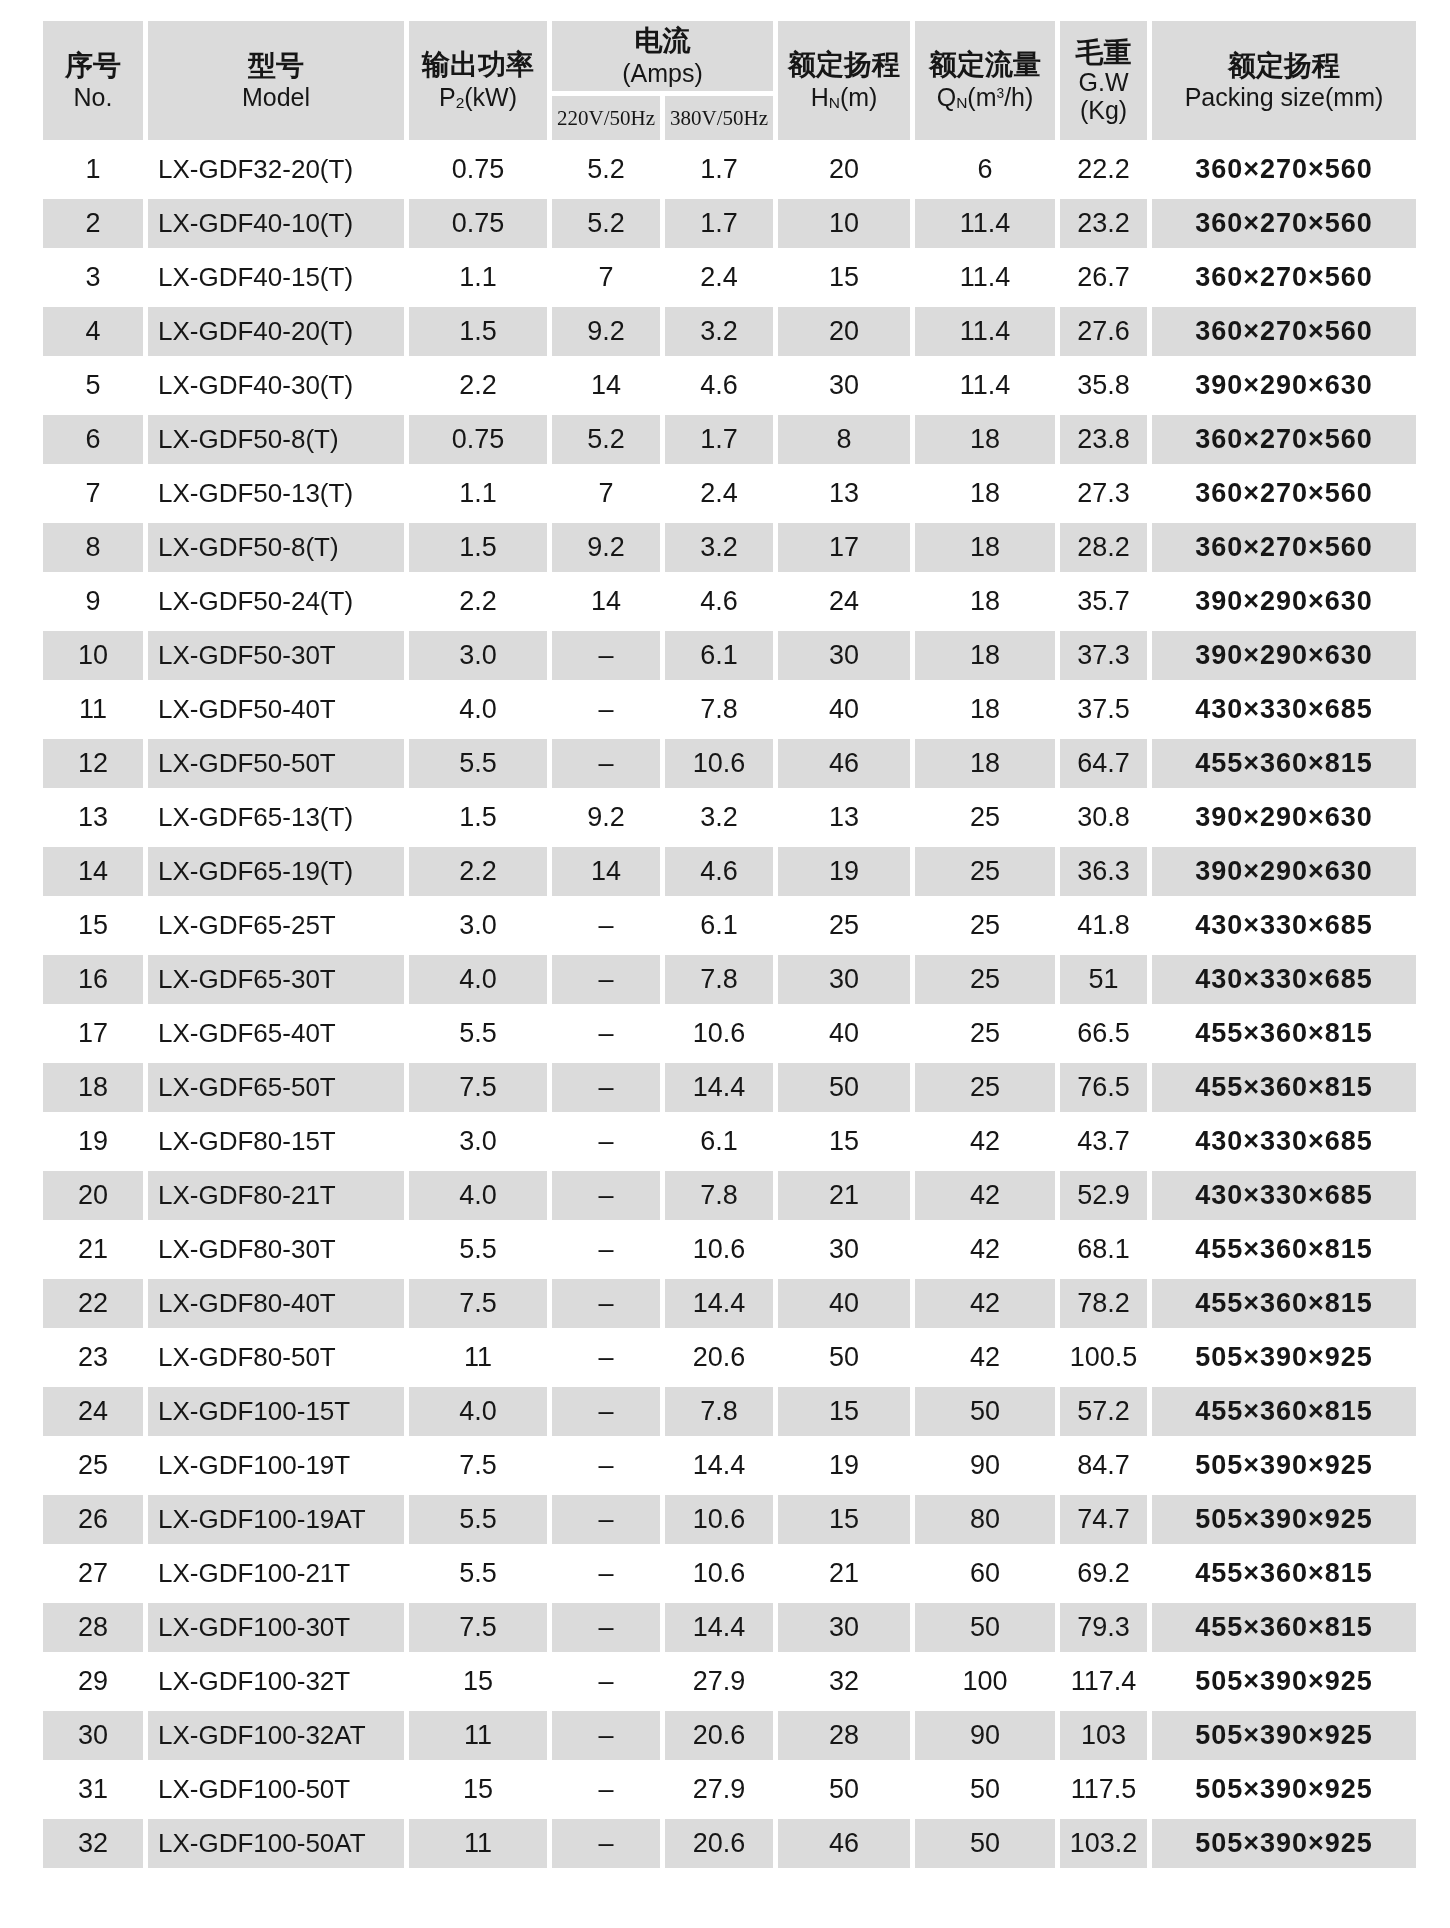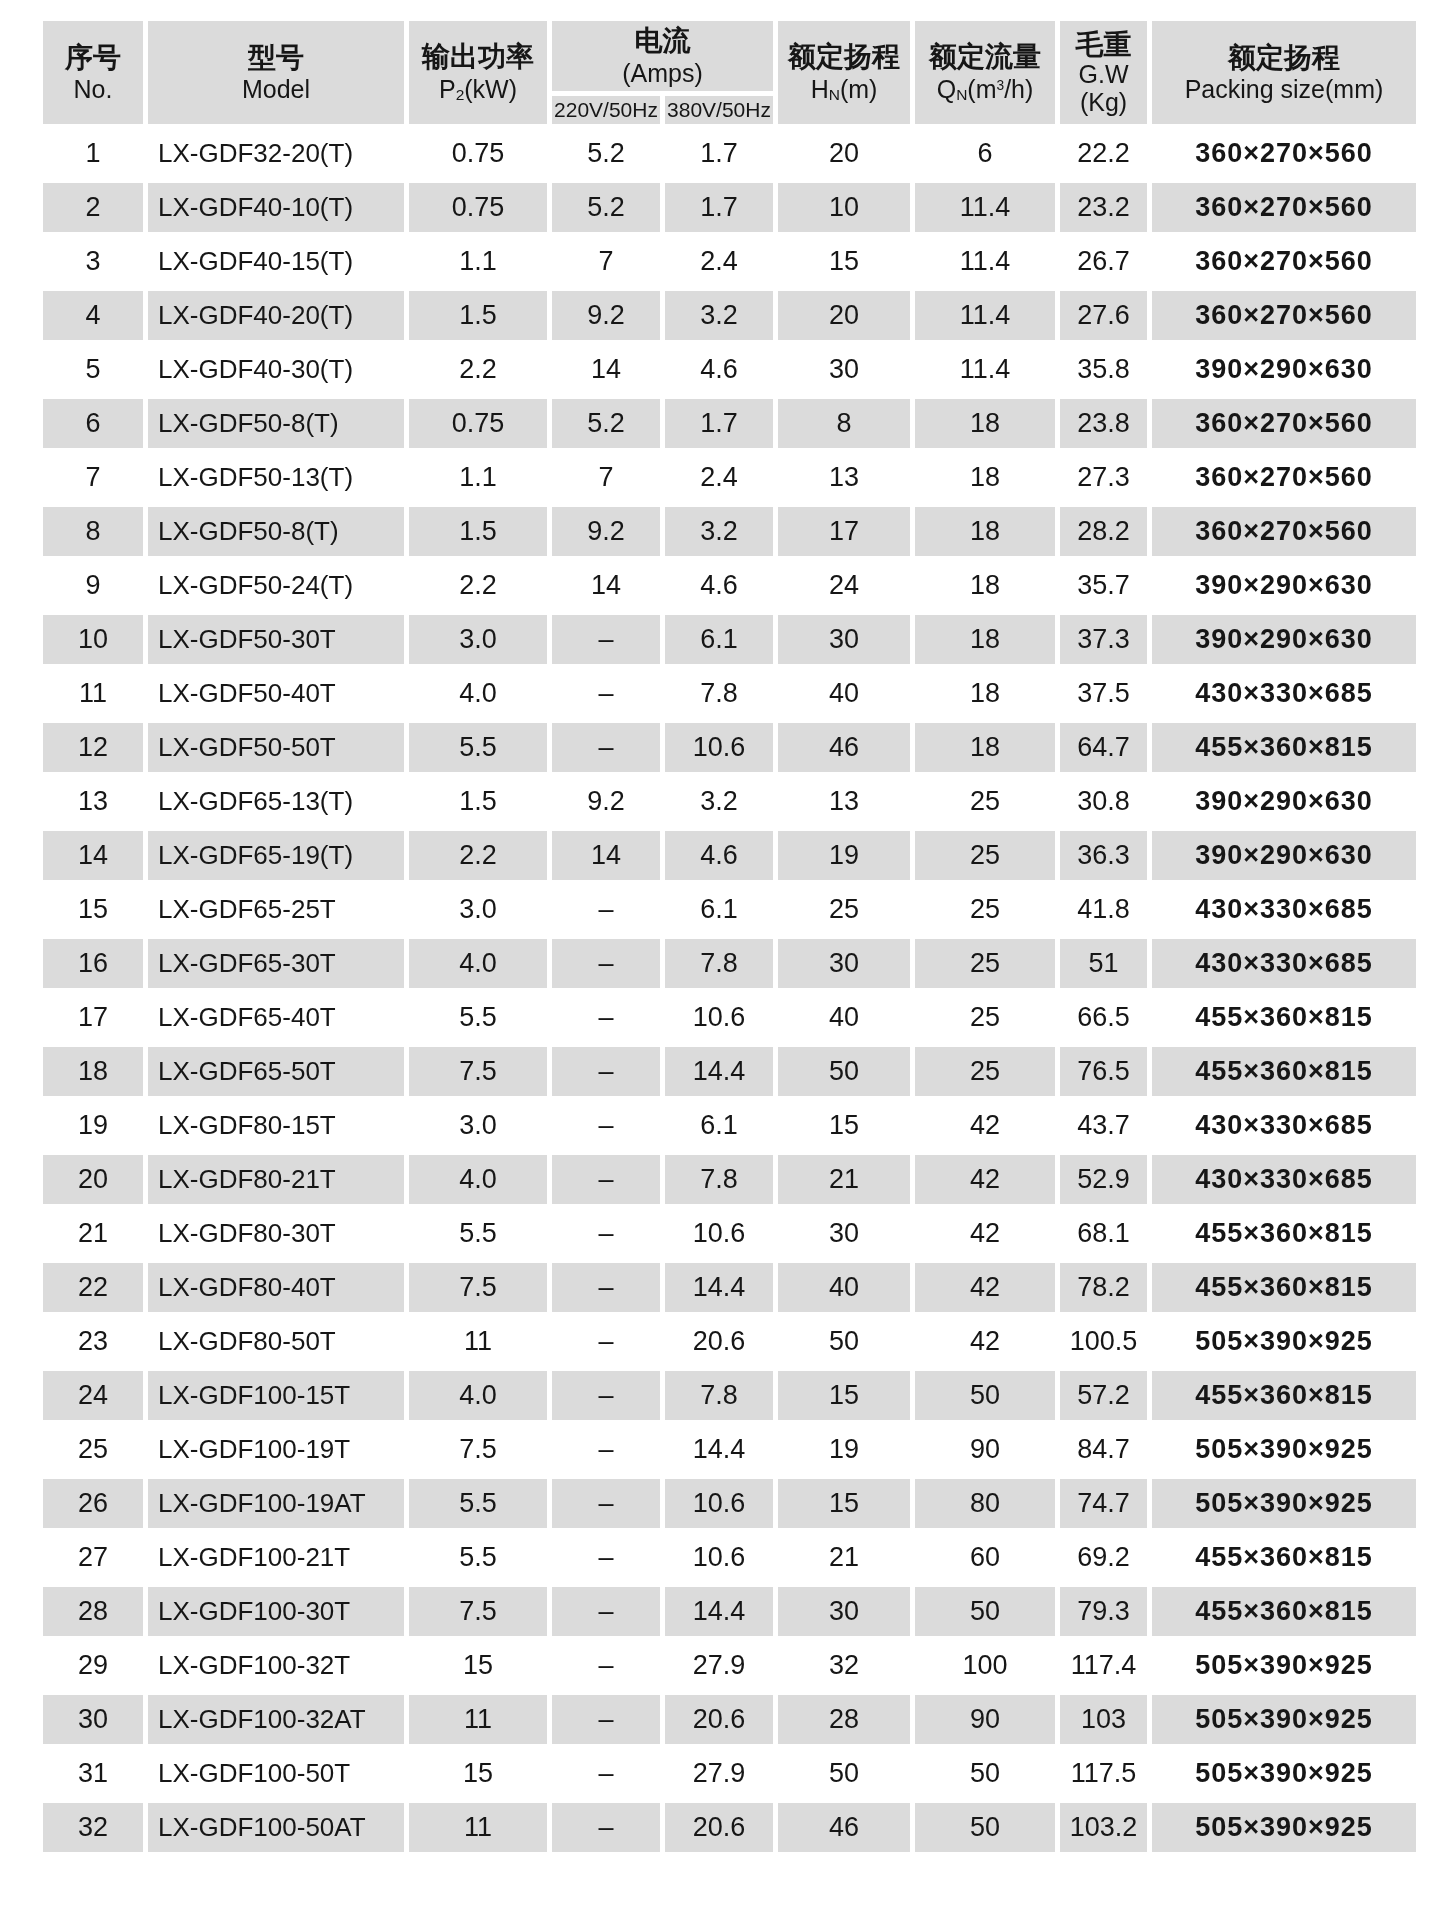--- a/index.html
+++ b/index.html
@@ -25,21 +25,21 @@
     vertical-align: middle;
     overflow: hidden;
     white-space: nowrap;
   }
   thead th {
     background: #dbdbdb;
     font-weight: normal;
     padding: 0;
   }
   thead tr.tier1 th { height: 70px; }
-  thead tr.tier2 th { height: 28px; }
+  thead tr.tier2 th { height: 44px; font-family: Liberation Serif, serif; }
   tbody td {
     height: 49px;
     font-size: 27px;
     padding: 0;
   }
   tbody tr:nth-child(even) td {
     background: #dbdbdb;
   }
   tbody td.model-cell {
     text-align: left;

